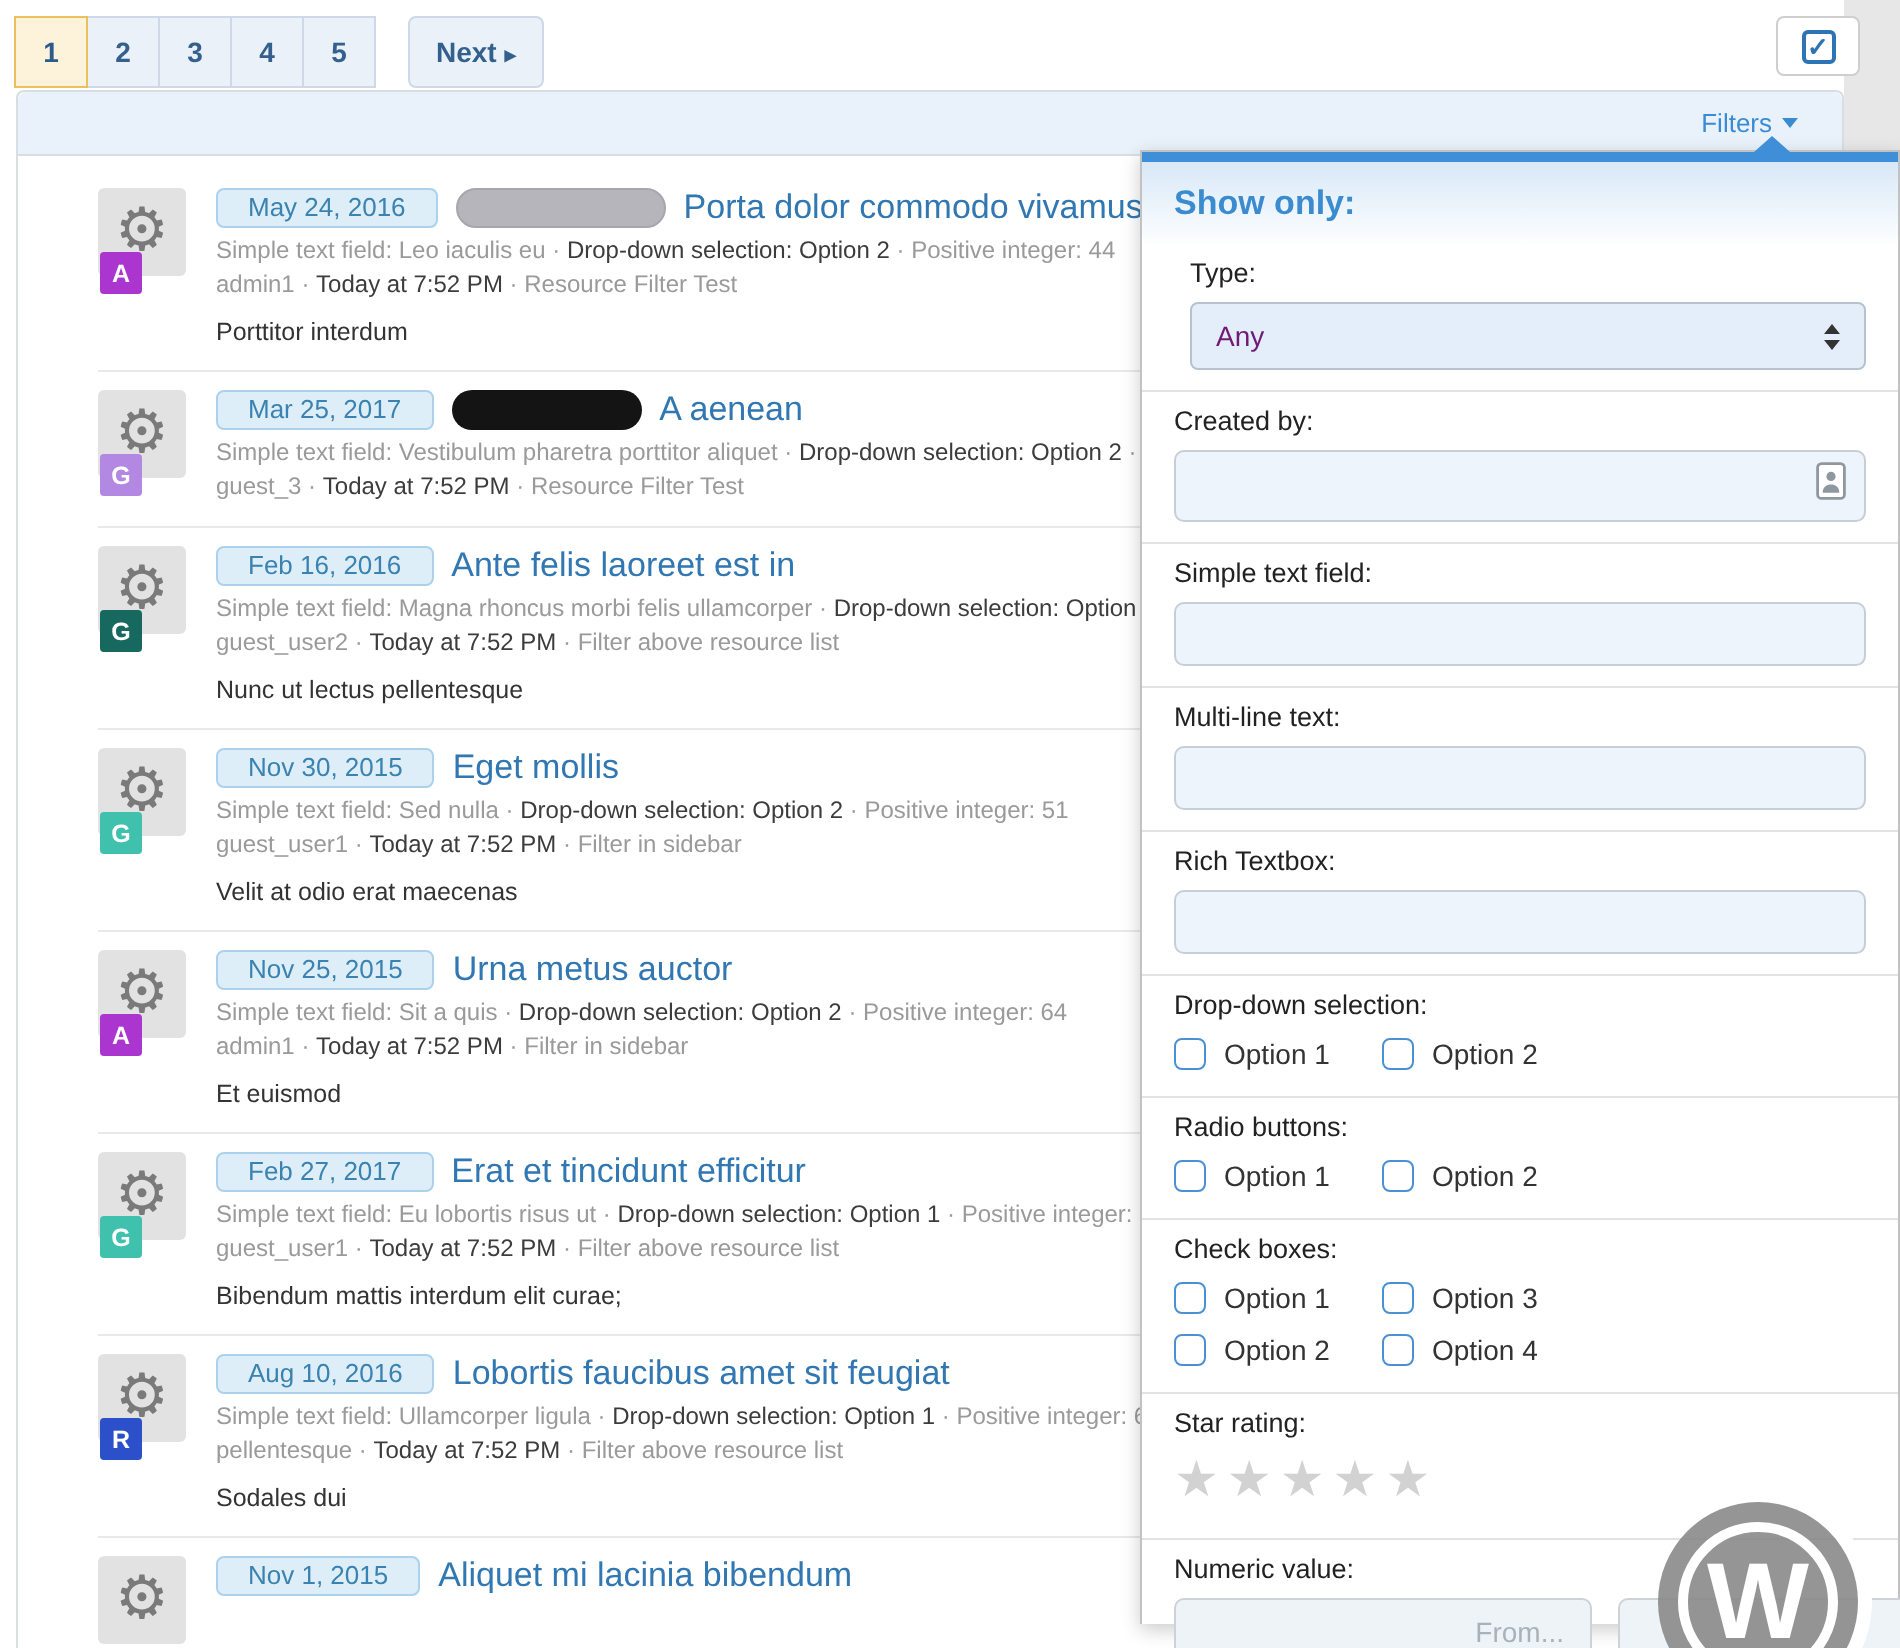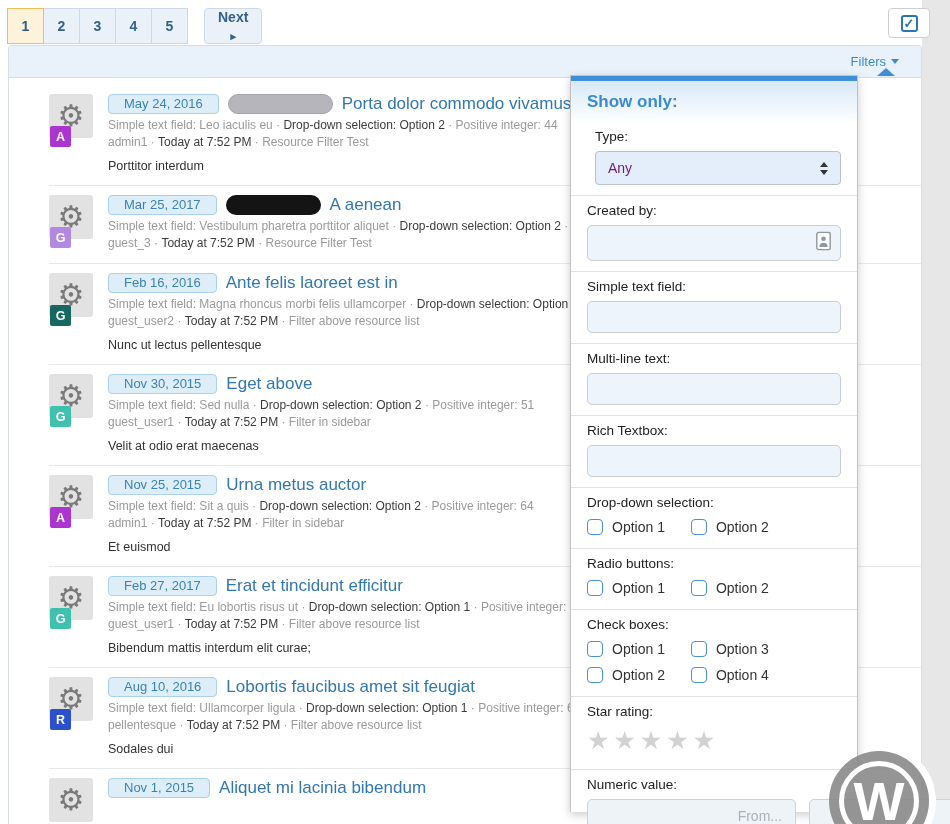--- a/index.html
+++ b/index.html
@@ -10,21 +10,21 @@
   .gutter { position:absolute; right:0; top:0; width:28px; height:100%; background:#e7e7e7; }
 
   
   .pagination { position:absolute; top:8px; left:8px; display:flex; z-index:5; }
   .page-btn { min-width:37px; height:36px; display:flex; align-items:center; justify-content:center;
     background:#eaf1f8; border:1px solid #cdd9e7; color:#33608c; font-size:14px; font-weight:bold;
     margin-left:-1px; cursor:pointer; }
   .page-btn.active { background:#fdf3da; border-color:#eec05c; color:#2c5d8a; z-index:1; }
   .next-btn { margin-left:10px; height:36px; padding:0 13px; display:flex; align-items:center; gap:4px;
     background:#eaf1f8; border:1px solid #cdd9e7; border-radius:4px; color:#33608c; font-size:14px;
-    font-weight:bold; cursor:pointer;flex-direction:column; }
+    font-weight:bold; cursor:pointer; }
   .next-caret { font-size:11px; position:relative; top:1px; }
 
   
   .select-toggle { position:absolute; top:8px; left:888px; width:42px; height:30px; background:#fff;
     border:1px solid #cfcfcf; border-radius:4px; display:flex; align-items:center; justify-content:center;
     z-index:30; cursor:pointer; }
   .check-glyph { width:17px; height:17px; border:2px solid #2e74b5; border-radius:3px; color:#2e74b5;
     font-size:13px; font-weight:bold; display:flex; align-items:center; justify-content:center; line-height:1; }
 
   
@@ -51,21 +51,21 @@
   .redact { height:20px; border-radius:10px; flex:none; }
   .redact.gray  { width:105px; background:#b5b5bb; border:1px solid #a6a6ad; }
   .redact.black { width:95px;  background:#141414; }
   .title { color:#3177b2; font-size:17px; white-space:nowrap; }
   .meta { font-size:12px; color:#9a9a9a; line-height:17px; margin-top:3px; }
   .meta .seg { display:inline-block; }
   .meta .dark { color:#3c3c3c; }
   .desc { font-size:12.5px; color:#333; margin-top:7px; line-height:16px; }
 
   
-  .panel { position:absolute; left:570px; top:75px; width:288px; bottom:12px; background:#fff;
+  .panel { position:absolute; left:570px; top:75px; width:380px; bottom:12px; background:#fff;
     border:1px solid #c2c2c2; border-bottom:none; box-shadow:0 3px 9px rgba(0,0,0,.2); z-index:20; }
   .panel-bar { height:5px; background:#3f8ed8; }
   .panel-notch { position:absolute; top:-8px; left:306px; width:0; height:0;
     border-left:9px solid transparent; border-right:9px solid transparent; border-bottom:8px solid #3f8ed8; }
   .panel-header { padding:11px 16px 10px; background:linear-gradient(#d8e8f7,#fdfeff);
     font-size:17px; font-weight:bold; color:#3a8bcf; }
   .fsection { padding:7px 16px 10px; border-top:1px solid #e2e2e2; }
   .fsection.first { border-top:none;padding-left:24px; }
   .flabel { font-size:13.5px; color:#222; margin-bottom:7px; }
   .fselect { height:34px; background:#e3eefa; border:1px solid #b6c2cd; border-radius:4px;
@@ -222,21 +222,21 @@
 
       <div class="item">
         <div class="gear-tile">
           <span class="gear-glyph">⚙</span>
           <span class="type-badge" style="background-color: rgb(63, 193, 174);">G</span>
         </div>
         <div class="item-body">
           <div class="row1">
             <span class="date-pill">Nov 30, 2015</span>
 
-            <a class="title">Eget above</a>
+            <a class="title">Eget mollis</a>
           </div>
           <div class="meta">
             <span class="seg">Simple text field: Sed nulla</span>
             <span>·</span>
             <span class="seg dark">Drop-down selection: Option 2</span>
             <span>·</span>
             <span class="seg">Positive integer: 51</span>
           </div>
           <div class="meta" style="margin-top:0;">
             <span class="seg">guest_user1</span>

